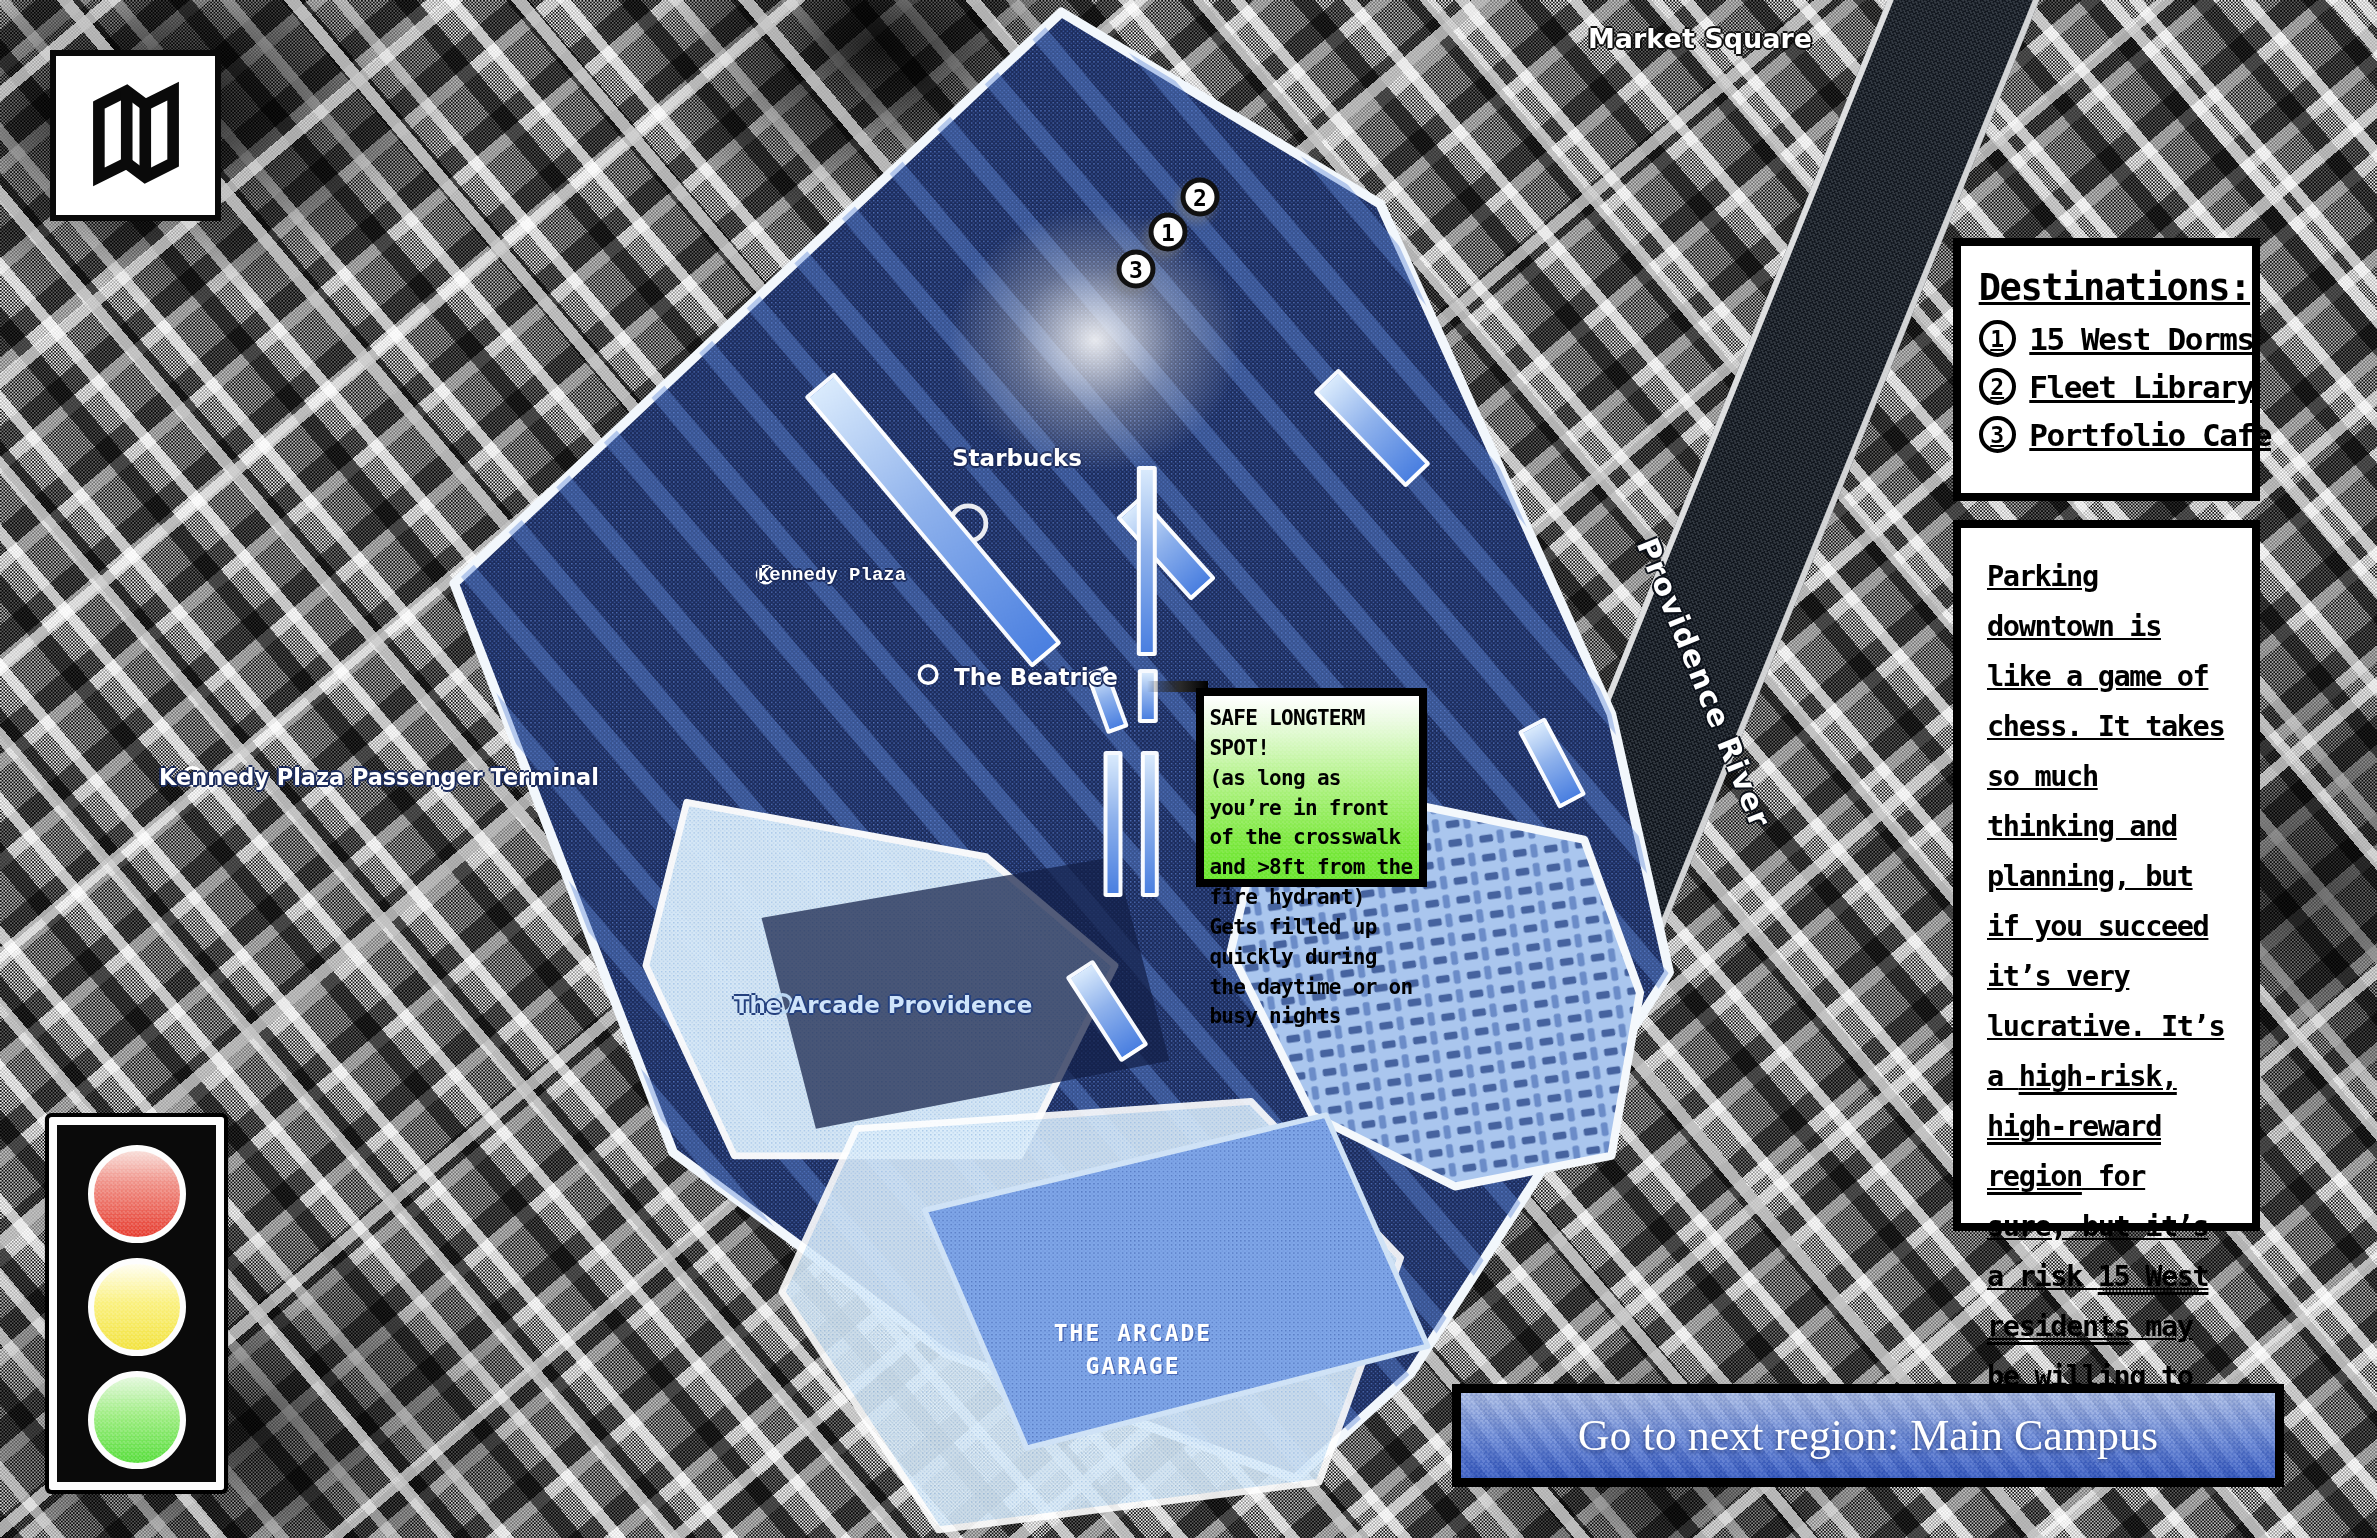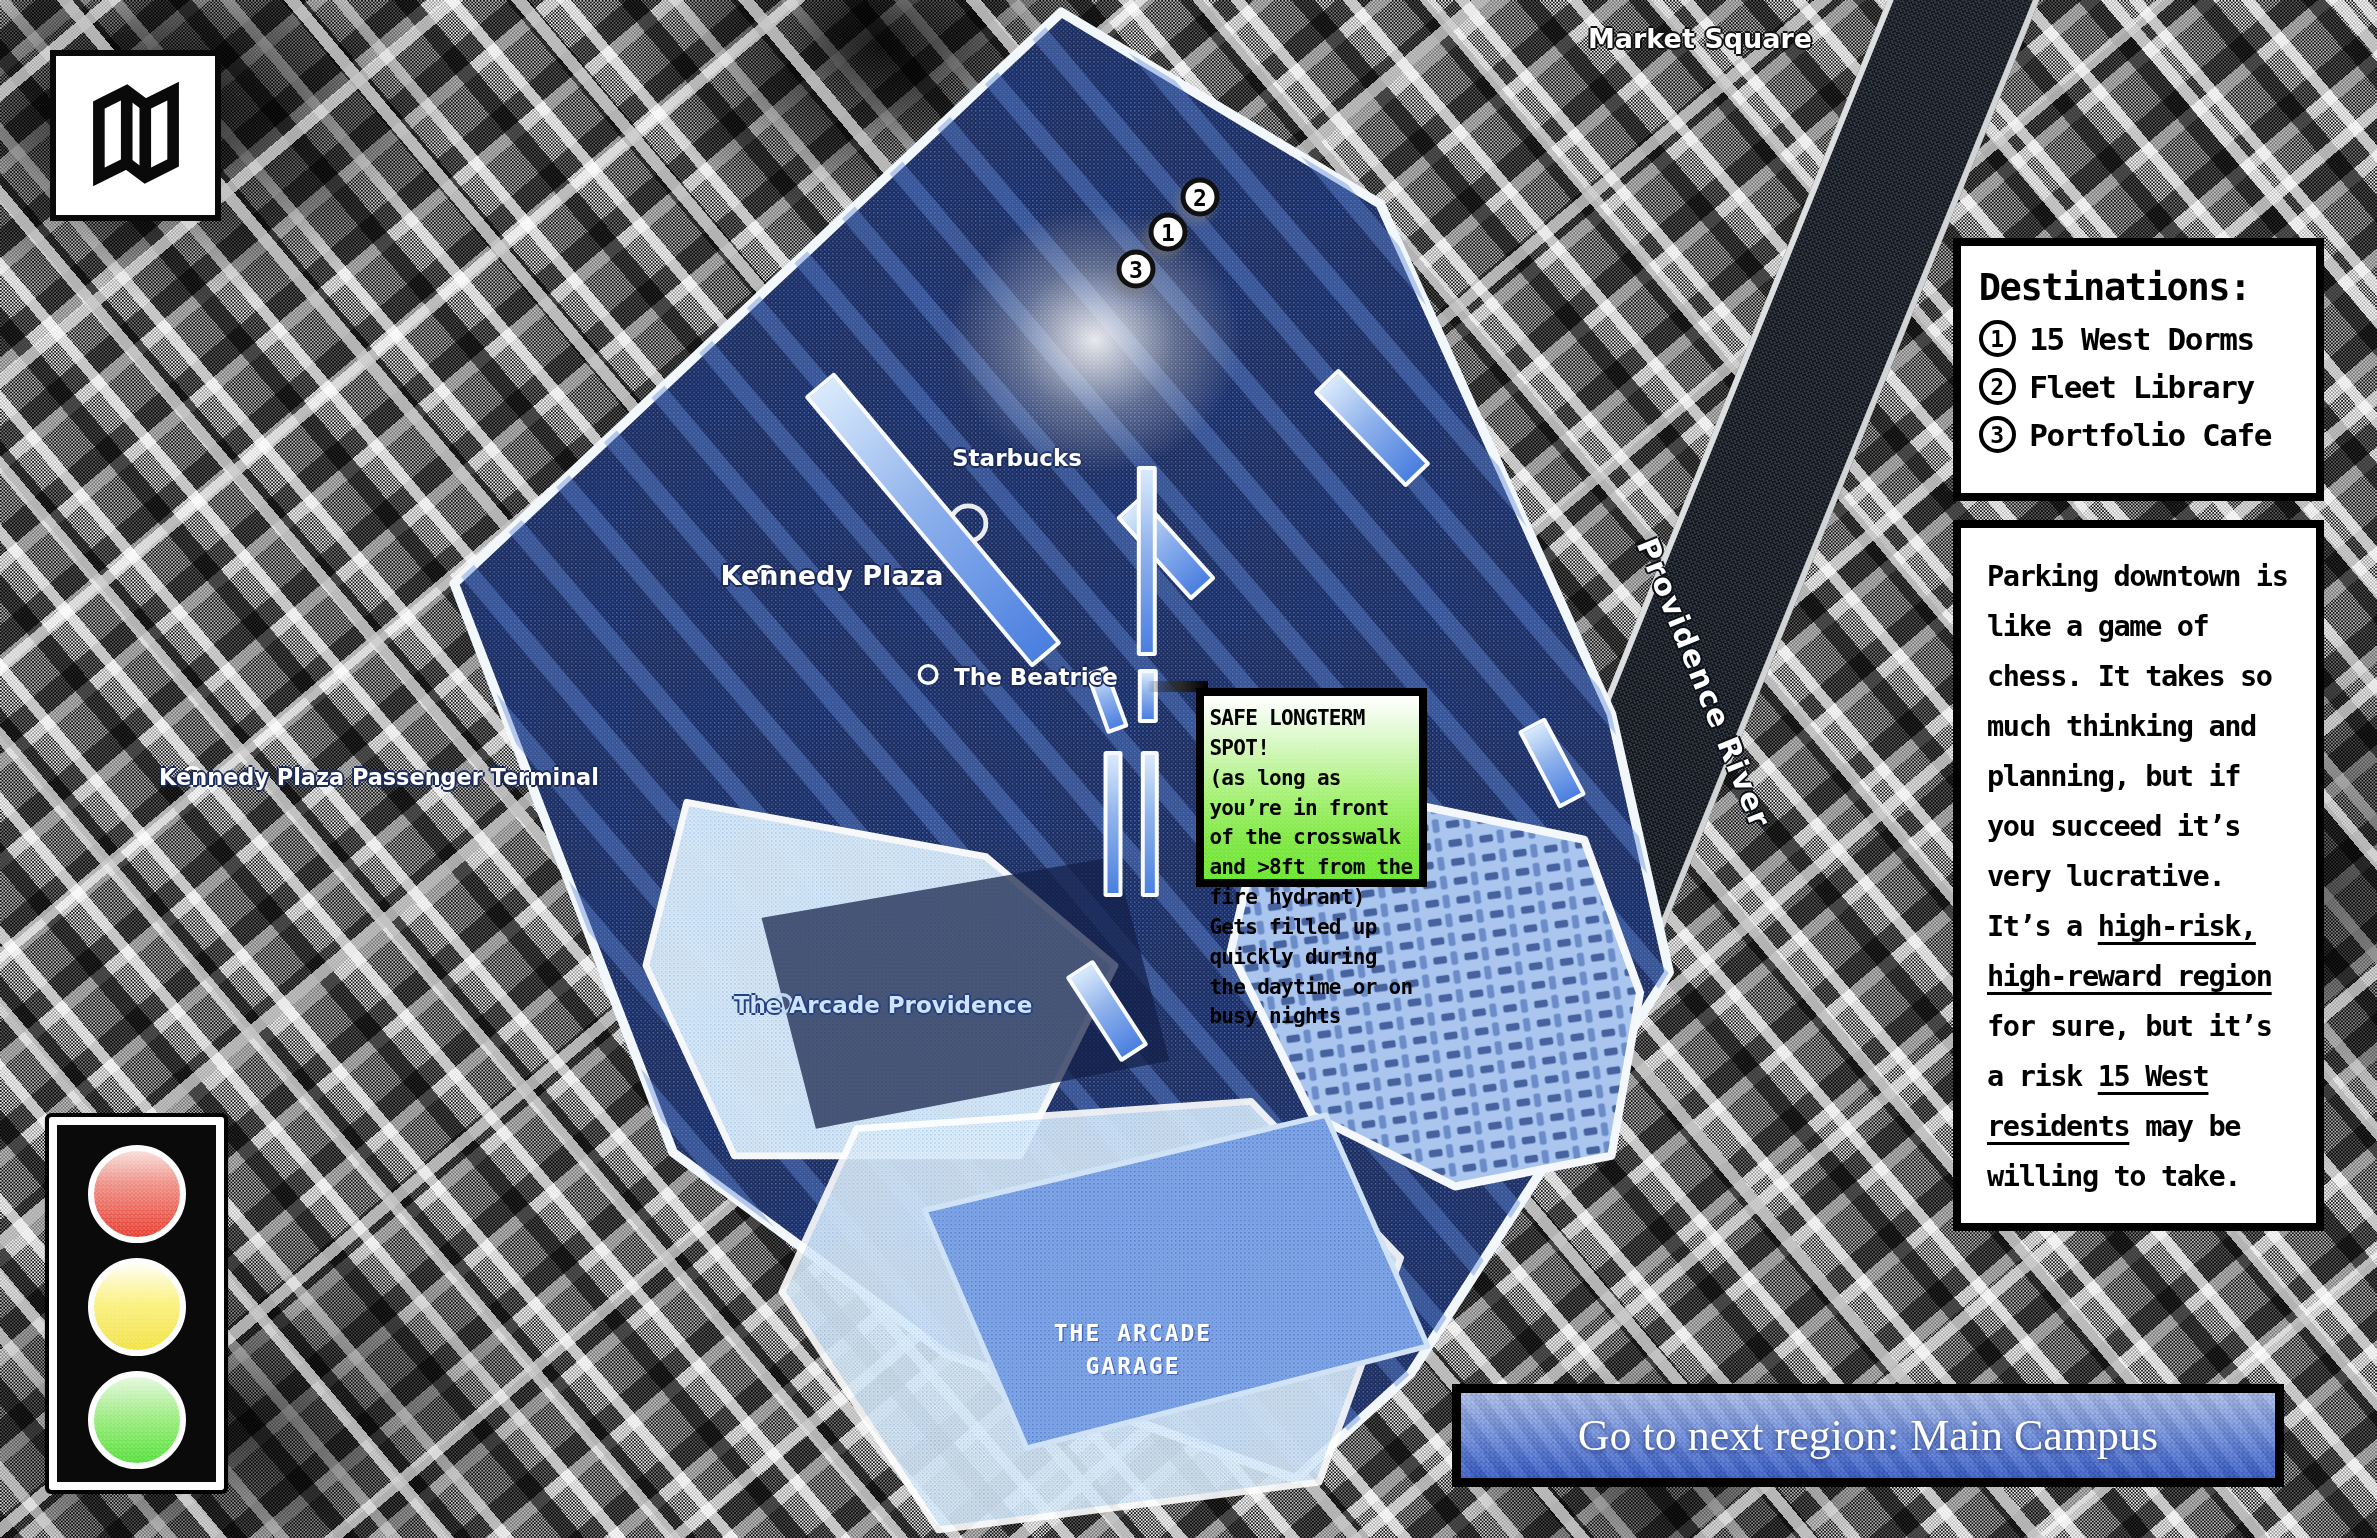--- a/index.html
+++ b/index.html
@@ -45,21 +45,21 @@
   .leader{position:absolute;left:1147px;top:681px;width:61px;height:11px;z-index:5;
     background:linear-gradient(90deg,rgba(40,40,40,0),#2a2a2a 55%,#000);}
 
   
   .maplabel{position:absolute;z-index:6;transform:translate(-50%,-50%);
     color:#fff;font-weight:bold;white-space:nowrap;
     text-shadow:-2px 0 #1b2b5c,2px 0 #1b2b5c,0 -2px #1b2b5c,0 2px #1b2b5c,1.4px 1.4px #1b2b5c;}
   .lbl-market{left:1700px;top:38px;font-size:27px;
     text-shadow:-2px 0 #111,2px 0 #111,0 -2px #111,0 2px #111,1.4px 1.4px #111;}
   .lbl-starbucks{left:1017px;top:458px;font-size:23px;}
-  .lbl-kplaza{left:832px;top:575px;font-size:27px;}
+  .lbl-kplaza{left:832px;top:575px;font-size:19px;font-family:Liberation Mono, monospace;}
   .lbl-beatrice{left:1036px;top:677px;font-size:23px;}
   .lbl-terminal{left:379px;top:777px;font-size:22.4px;}
   .lbl-arcadeprov{left:883px;top:1005px;font-size:23px;color:#cfe4fa;
     text-shadow:-2px 0 #24407e,2px 0 #24407e,0 -2px #24407e,0 2px #24407e;}
   .lbl-garage{left:1133px;top:1350px;font-size:23px;white-space:normal;width:231px;
     text-align:center;line-height:1.45;letter-spacing:2px;
     font-family:"DejaVu Sans Mono",monospace;
     text-shadow:1.4px 1.4px rgba(60,90,170,.8);}
 
   
@@ -100,23 +100,23 @@
     box-sizing:border-box;border:9.5px solid #000;cursor:pointer;
     background-image:repeating-conic-gradient(rgba(255,255,255,.10) 0% 25%, rgba(20,50,140,.12) 0% 50%),
       repeating-linear-gradient(55deg, rgba(255,255,255,.07) 0 11px, rgba(0,0,40,.06) 11px 22px),
       linear-gradient(180deg,#a9bce6 0%,#6484d6 55%,#3056c2 100%);
     background-size:4.8px 4.8px,auto,auto;
     display:flex;align-items:center;justify-content:center;}
   .next-btn-label{font-family:"Liberation Serif",serif;font-size:44px;color:#fff;
     text-shadow:0 2px 4.1px rgba(15,30,80,.6);}
 
   
-  .panel{position:absolute;left:1953px;width:371px;z-index:9;background:#fff;
+  .panel{position:absolute;left:1953px;width:307px;z-index:9;background:#fff;
     border:8.2px solid #000;box-sizing:border-box;color:#000;
-    font-family:"DejaVu Sans Mono",monospace;font-weight:bold;}
+    font-family:"DejaVu Sans Mono",monospace;font-weight:bold;text-decoration:underline;}
   .dest-panel{top:238px;height:263px;padding:20.4px 17.7px;}
   .dest-heading{font-size:37px;letter-spacing:-1.4px;margin-bottom:9.5px;}
   .dest-item{display:flex;align-items:center;margin-top:11px;}
   .dest-num{flex:0 0 auto;width:37px;height:37px;border:4.1px solid #000;border-radius:50%;
     box-sizing:border-box;display:flex;align-items:center;justify-content:center;
     font-size:23px;margin-right:13.6px;}
   .dest-label{font-size:31px;letter-spacing:-1.4px;white-space:nowrap;}
   .info-panel{top:520px;height:711px;padding:23px 26px;font-size:28.6px;line-height:50px;
     letter-spacing:-1.4px;}
   .info-panel .u{text-decoration:underline;text-decoration-thickness:2.7px;text-underline-offset:6.1px;}

